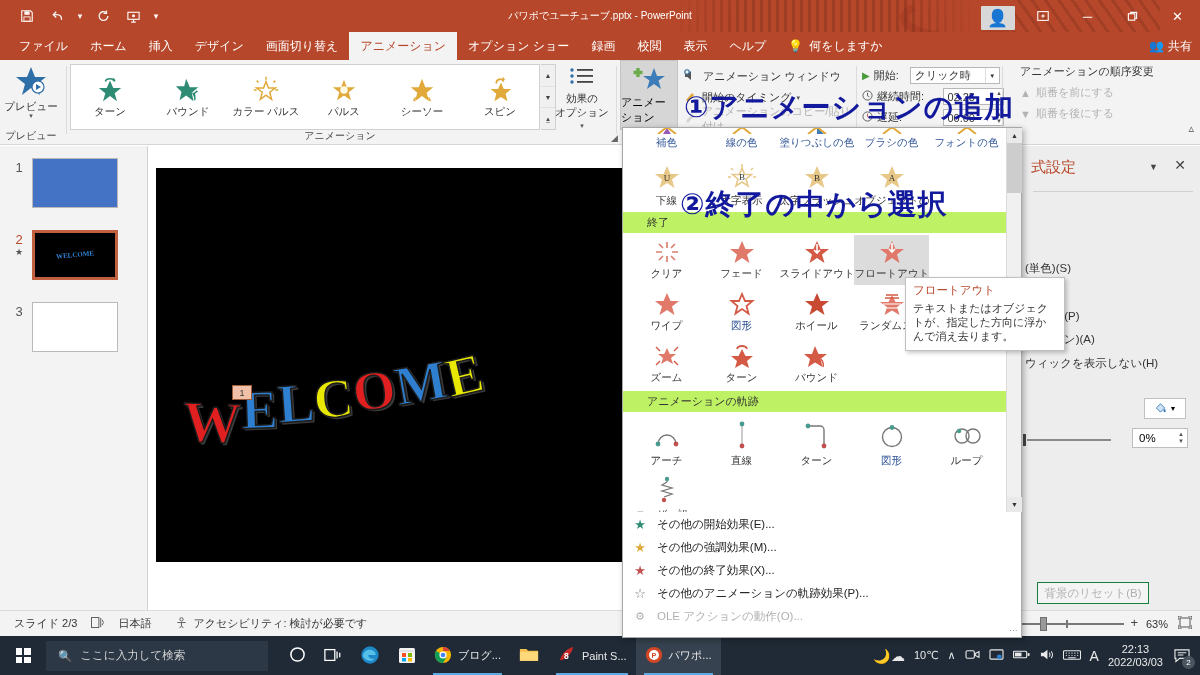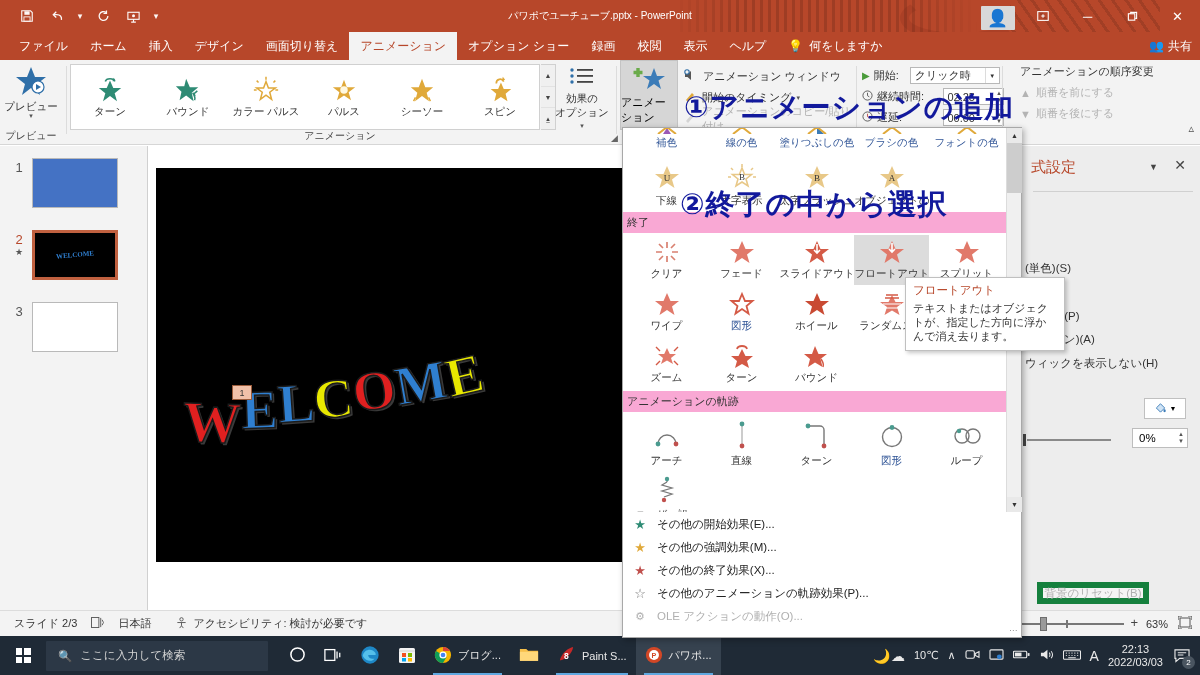--- a/index.html
+++ b/index.html
@@ -116,31 +116,31 @@
   #pane .rule{ position:absolute; left:20px; top:45px; width:160px; height:1px; background:#d0d0d0;}
   #pane .opt{ position:absolute; left:12px; font-size:11.5px; color:#333; white-space:nowrap;}
   #pane .fillbtn{ position:absolute; right:14px; top:252px; width:42px; height:21px; background:#fff; border:1px solid #c0c0c0;
                   display:flex; align-items:center; justify-content:center; gap:3px; font-size:11px;}
   #pane .tslider{ position:absolute; left:8px; top:285px; width:100px; height:18px;}
   #pane .tslider .bar{ position:absolute; left:6px; top:8px; width:84px; height:2px; background:#8a8a8a;}
   #pane .tslider .knob{ position:absolute; left:2px; top:3px; width:3px; height:12px; background:#444;}
   #pane .tbox{ position:absolute; right:12px; top:282px; width:56px; height:20px; background:#fff; border:1px solid #bdbdbd;
                display:flex; align-items:center; padding-left:6px; font-size:11.5px;}
   #pane .tbox .sp{ position:absolute; right:3px; display:flex; flex-direction:column; font-size:6px; color:#555; line-height:7px;}
-  #pane .resetbtn{ position:absolute; left:24px; top:436px; width:112px; height:22px; background:#f4f4f4; border:6px solid #15803d;
+  #pane .resetbtn{ position:absolute; left:24px; top:436px; width:112px; height:22px; background:#f4f4f4; border:1px solid #15803d;
                    display:flex; align-items:center; justify-content:center; font-size:11.5px; color:#b0b0b0;}
   
   #dropdown{ position:absolute; left:622px; top:127px; width:400px; height:511px; background:#fff;
              border:1px solid #a8a8a8; box-shadow:2px 2px 6px rgba(0,0,0,.30); z-index:40;}
   .ddscroll{ position:absolute; right:0; top:0; width:15px; height:384px; background:#f0f0f0; border-left:1px solid #dcdcdc;}
   .ddscroll .ar{ width:15px; height:15px; display:flex;align-items:center;justify-content:center; font-size:7px; color:#333; background:#e9e9e9;}
   .ddscroll .ar.bot{ position:absolute; bottom:0;}
   .ddscroll .tr{ position:absolute; top:15px; left:0; width:15px; height:50px; background:#cdcdcd;}
   .ddbody{ position:absolute; left:0; top:0; width:385px; height:384px; overflow:hidden;}
-  .secthead{ background:#f9a8d4; font-size:11px; color:#333; padding:3px 0 3px 4px; margin-top:2px;}
+  .secthead{ background:#bef264; font-size:11px; color:#333; padding:3px 0 3px 24px; margin-top:2px;}
   .effrow{ display:flex; padding:2px 0 0 6px;}
   .eff{ width:75px; height:50px; display:flex; flex-direction:column; align-items:center; justify-content:flex-start; padding-top:4px;}
   .eff.hl{ background:#dcdcdc;}
   .eff .nm{ font-size:10.5px; color:#333; margin-top:2px; white-space:nowrap; overflow:hidden; max-width:74px; }
   .eff .nm.blue{ color:#2f5496;}
   .ddmenu{ position:absolute; left:0; top:385px; width:399px; }
   .ddmenu .mi{ display:flex; align-items:center; height:23px; padding-left:10px; gap:10px; font-size:11.5px; color:#222;}
   .ddmenu .mi.dis{ color:#b0b0b0;}
   .ddmenu .mi .ic{ width:14px; text-align:center; font-size:13px;}
   .ddgrip{ position:absolute; right:4px; bottom:2px; font-size:8px; color:#888;}
@@ -618,26 +618,20 @@
           </svg>
         <span class="nm">スライドアウト</span>
       </div>
       <div class="eff hl">
         <svg width="30" height="26" viewBox="0 0 30 26">
             <polygon points="15,2 18.5,10 27,10 20,15.5 22.5,24 15,19 7.5,24 10,15.5 3,10 11.5,10" fill="#e1796a"></polygon>
             <path d="M15 4v9M12 10l3 3 3-3" stroke="#fff" stroke-width="1.6" fill="none"></path>
           </svg>
         <span class="nm">フロートアウト</span>
       </div>
-      <div class="eff">
-        <svg width="30" height="26" viewBox="0 0 30 26">
-            <polygon points="15,2 18.5,10 27,10 20,15.5 22.5,24 15,19 7.5,24 10,15.5 3,10 11.5,10" fill="#e1796a"></polygon>
-          </svg>
-        <span class="nm">スプリット</span>
-      </div>
     </div>
     <div class="effrow">
       <div class="eff">
         <svg width="30" height="26" viewBox="0 0 30 26">
             <polygon points="15,2 18.5,10 27,10 20,15.5 22.5,24 15,19 7.5,24 10,15.5 3,10 11.5,10" fill="#e1796a"></polygon>
           </svg>
         <span class="nm">ワイプ</span>
       </div>
       <div class="eff">
         <svg width="30" height="26" viewBox="0 0 30 26">

